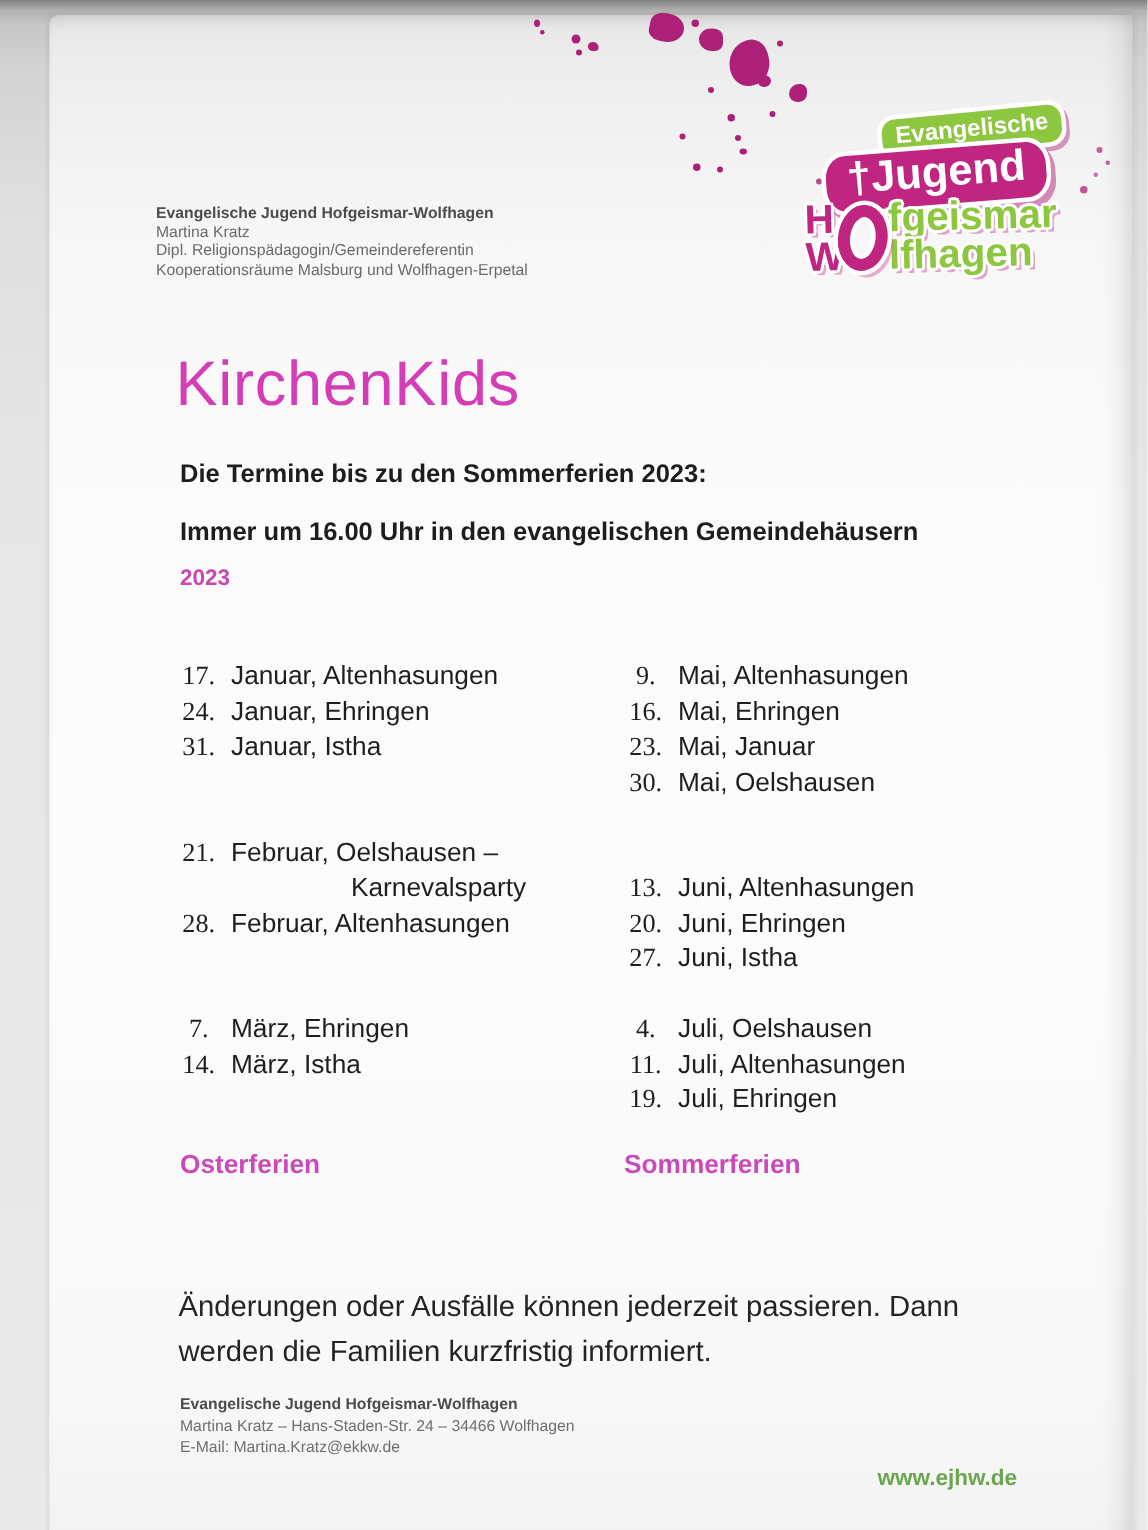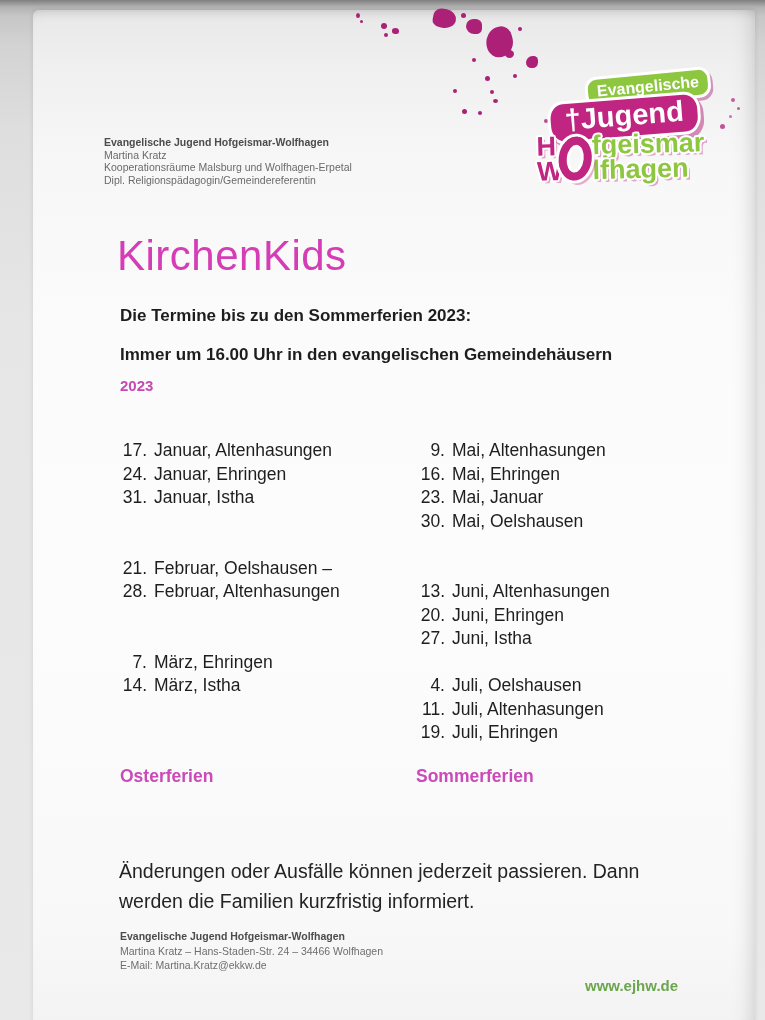--- a/index.html
+++ b/index.html
@@ -84,21 +84,21 @@
 
   .intro1 { position:absolute; left:120px; top:306px; font-size:17px; font-weight:bold; color:#1d1d1d; }
   .intro2 { position:absolute; left:120px; top:345px; font-size:17px; font-weight:bold; color:#1d1d1d; }
 
   .year { position:absolute; left:120px; top:377px; font-size:15px; font-weight:bold; color:#c648b4; }
 
   .col { position:absolute; top:440px; font-size:17.5px; color:#1e1e1e; }
   .col-left  { left:118px; width:300px; }
   .col-right { left:416px; width:300px; }
   .sch-row { height:23.5px; white-space:nowrap; }
-  .sch-row .num { display:inline-block; width:29px; text-align:right; }
+  .sch-row .num { display:inline-block; width:29px; text-align:center;font-family:Liberation Serif, serif; }
   .sch-row .txt { padding-left:7px; }
   .sch-row .txt.indent { padding-left:87px; }
 
   .holiday { position:absolute; top:766px; font-size:17.5px; font-weight:bold; color:#c94ab8; }
   .holiday.left { left:120px; }
   .holiday.right { left:416px; }
 
   .note { position:absolute; left:119px; top:856px; width:565px; font-size:19.5px; line-height:30px; color:#242424; }
 
   .footer { position:absolute; left:120px; top:929px; font-size:10.5px; line-height:14.5px; color:#6e6e6e; }
@@ -145,36 +145,37 @@
     <div class="logo-lines">
       <div><span class="bub pinkL">H</span><span class="osp1"></span><span class="bub greenL">fgeismar</span></div>
       <div><span class="bub pinkL">W</span><span class="osp2"></span><span class="bub greenL">lfhagen</span></div>
     </div>
     <div class="logo-o"></div>
   </div>
 
   <div class="letterhead">
     <div class="org">Evangelische Jugend Hofgeismar-Wolfhagen</div>
     <div>Martina Kratz</div>
+    <div>Dipl. Religionspädagogin/Gemeindereferentin</div>
     <div>Kooperationsräume Malsburg und Wolfhagen-Erpetal</div>
-    <div>Dipl. Religionspädagogin/Gemeindereferentin</div>
   </div>
 
   <div class="doc-title">KirchenKids</div>
   <div class="intro1">Die Termine bis zu den Sommerferien 2023:</div>
   <div class="intro2">Immer um 16.00 Uhr in den evangelischen Gemeindehäusern</div>
   <div class="year">2023</div>
 
   <div class="col col-left">
     <div class="sch-row"><span class="num">17.</span><span class="txt">Januar, Altenhasungen</span></div>
     <div class="sch-row"><span class="num">24.</span><span class="txt">Januar, Ehringen</span></div>
     <div class="sch-row"><span class="num">31.</span><span class="txt">Januar, Istha</span></div>
     <div class="sch-row"><span class="num"></span><span class="txt"></span></div>
     <div class="sch-row"><span class="num"></span><span class="txt"></span></div>
     <div class="sch-row"><span class="num">21.</span><span class="txt">Februar, Oelshausen –</span></div>
+    <div class="sch-row"><span class="num"></span><span class="txt indent">Karnevalsparty</span></div>
     <div class="sch-row"><span class="num">28.</span><span class="txt">Februar, Altenhasungen</span></div>
     <div class="sch-row"><span class="num"></span><span class="txt"></span></div>
     <div class="sch-row"><span class="num"></span><span class="txt"></span></div>
     <div class="sch-row"><span class="num">7.</span><span class="txt">März, Ehringen</span></div>
     <div class="sch-row"><span class="num">14.</span><span class="txt">März, Istha</span></div>
   </div>
 
   <div class="col col-right">
     <div class="sch-row"><span class="num">9.</span><span class="txt">Mai, Altenhasungen</span></div>
     <div class="sch-row"><span class="num">16.</span><span class="txt">Mai, Ehringen</span></div>

